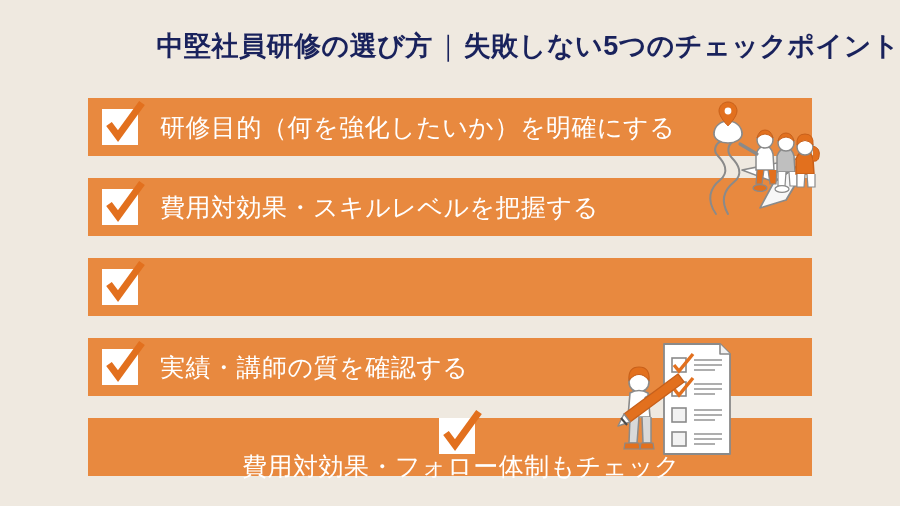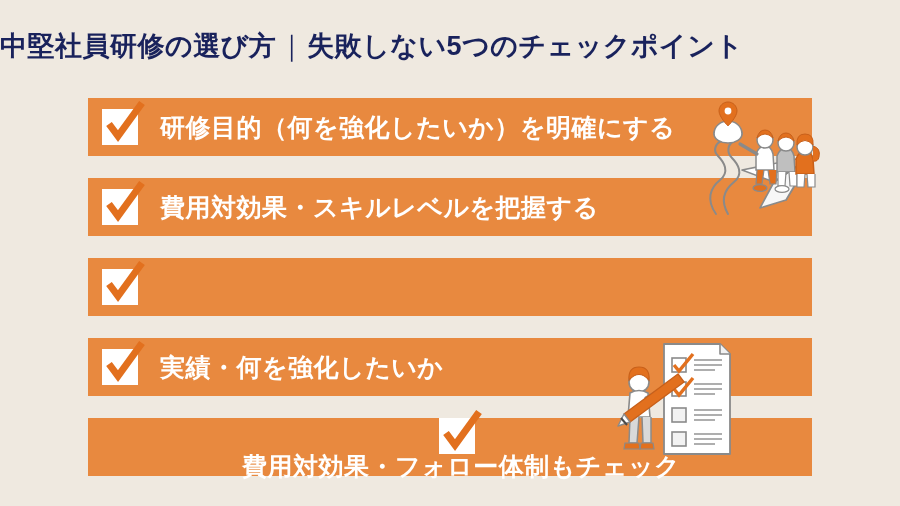--- a/index.html
+++ b/index.html
@@ -19,21 +19,21 @@
     background: #EFE9E0;
     box-sizing: border-box;
   }
 
   
   .title-wrap {
     position: absolute;
     left: 0;
     top: 30px;
     width: 900px;
-    text-align: left;
+    text-align: right;
   }
   .title {
     display: inline-block;
     font-size: 27px;
     font-weight: bold;
     color: #19225C;
     letter-spacing: 0.5px;
     white-space: nowrap;
     line-height: 1.2;
   }
@@ -74,21 +74,21 @@
     left: -3px;
     top: -9px;
     width: 48px;
     height: 48px;
     overflow: visible;
   }
 
   .row-text {
     margin-left: 22px;
     font-size: 25px;
-    font-weight: bold;
+    font-weight: normal;
     color: #FFFFFF;
     letter-spacing: 0.5px;
     white-space: nowrap;
     line-height: 1;
   }
 
   
   .illus {
     position: absolute;
     pointer-events: none;
@@ -143,21 +143,21 @@
         </svg>
       </div>
     </div>
 
     <div class="row">
       <div class="checkbox">
         <svg viewBox="0 0 48 48" aria-hidden="true">
           <path d="M10 24 L19 36 L43 3" fill="none" stroke="#E2701E" stroke-width="7" stroke-linecap="butt" stroke-linejoin="miter"></path>
         </svg>
       </div>
-      <div class="row-text">実績・何を強化したいか</div>
+      <div class="row-text">実績・講師の質を確認する</div>
     </div>
 
     <div class="row">
       <div class="checkbox">
         <svg viewBox="0 0 48 48" aria-hidden="true">
           <path d="M10 24 L19 36 L43 3" fill="none" stroke="#E2701E" stroke-width="7" stroke-linecap="butt" stroke-linejoin="miter"></path>
         </svg>
       </div>
       <div class="row-text">費用対効果・フォロー体制もチェック</div>
     </div>

